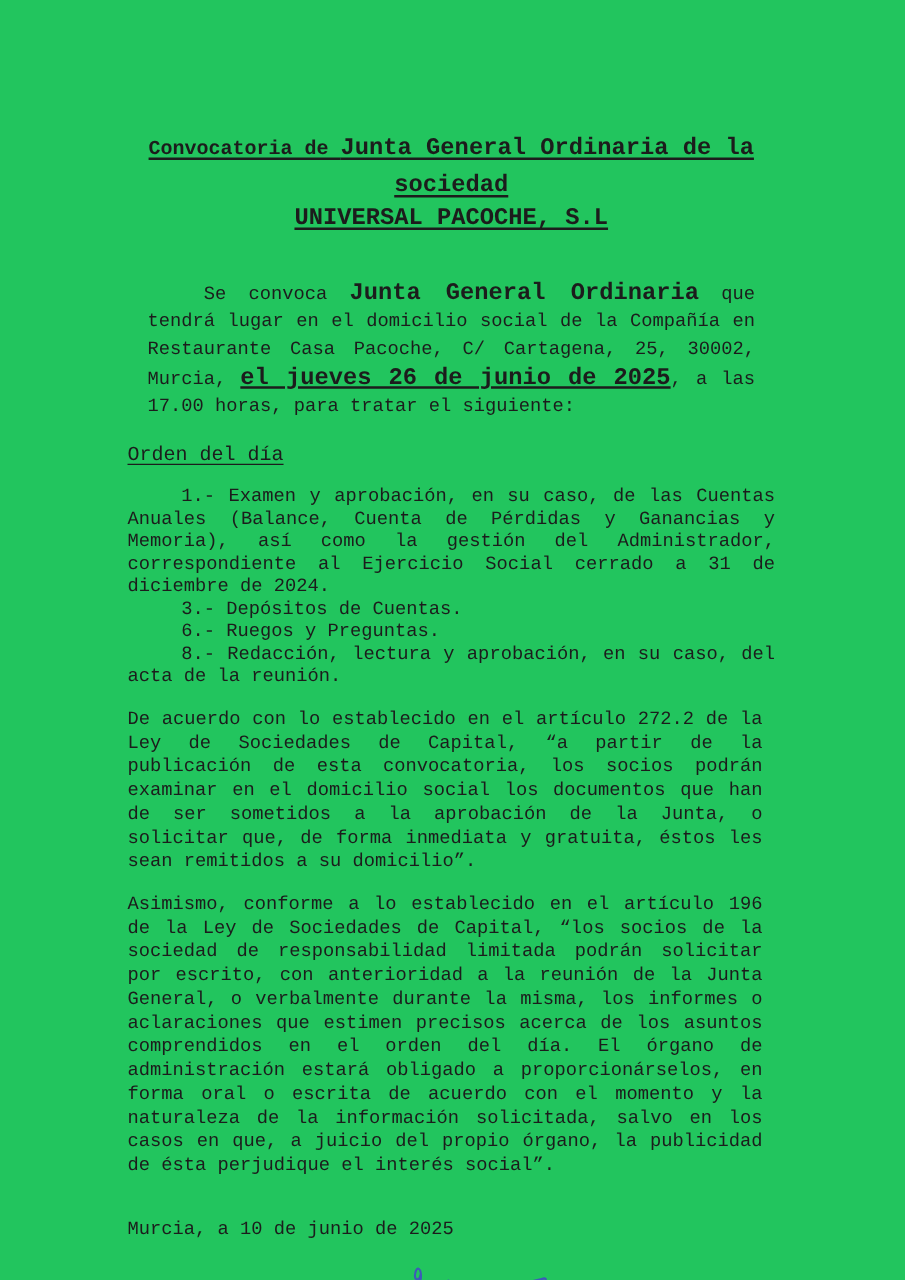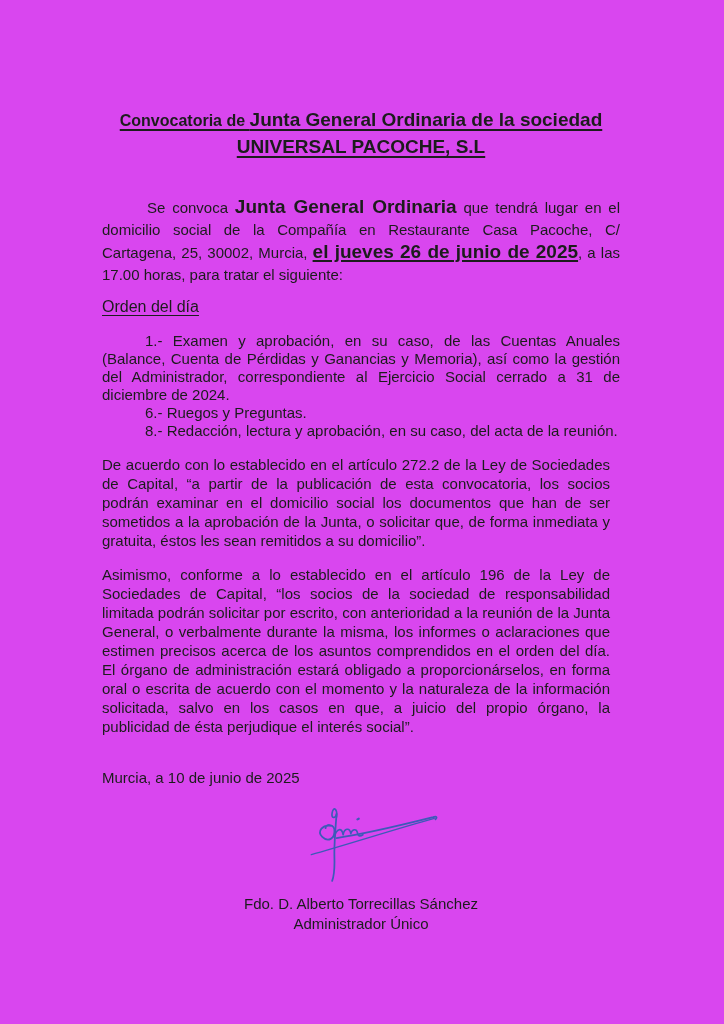--- a/index.html
+++ b/index.html
@@ -5,44 +5,44 @@
   html, body {
     margin: 0;
     padding: 0;
     background: #ffffff;
   }
   .page {
     position: relative;
     width: 724px;
     height: 1024px;
     margin: 0 auto;
-    background: #d946ef;
+    background: #22c55e;
     box-sizing: border-box;
     padding: 102px 104px 0 102px;
     overflow: hidden;
-    font-family: Liberation Sans, sans-serif;
+    font-family: Liberation Mono, monospace;
     color: #1c1c1c;
   }
   
   .doc-title {
     margin: 0 0 36px 0;
     text-align: center;
     font-weight: bold;
     line-height: 26px;
   }
   .title-line {
     text-decoration: underline;
     text-decoration-thickness: 2px;
     text-underline-offset: 3px;
   }
   .title-small { font-size: 16px; }
   .title-big   { font-size: 19px; }
   
   .intro {
-    margin: 0;
+    margin: 16px;
     font-size: 15px;
     line-height: 22px;
     text-align: justify;
     text-indent: 45px;
   }
   .inline-big {
     font-size: 19px;
     font-weight: bold;
   }
   .inline-big.u {
@@ -105,20 +105,21 @@
     <div class="title-line"><span class="title-small">Convocatoria de </span><span class="title-big">Junta General Ordinaria de la sociedad</span></div>
     <div class="title-line title-big">UNIVERSAL PACOCHE, S.L</div>
   </h1>
 
   <p class="intro"><span>Se convoca </span><span class="inline-big">Junta General Ordinaria</span><span> que tendrá lugar en el domicilio social de la Compañía en Restaurante Casa Pacoche, C/ Cartagena, 25, 30002, Murcia, </span><span class="inline-big u">el jueves 26 de junio de 2025</span><span>, a las 17.00 horas, para tratar el siguiente:</span></p>
 
   <h2 class="agenda-heading"><span>Orden del día</span></h2>
 
   <div class="agenda-list">
     <p class="agenda-item">1.- Examen y aprobación, en su caso, de las Cuentas Anuales (Balance, Cuenta de Pérdidas y Ganancias y Memoria), así como la gestión del Administrador, correspondiente al Ejercicio Social cerrado a 31 de diciembre de 2024.</p>
+    <p class="agenda-item">3.- Depósitos de Cuentas.</p>
     <p class="agenda-item">6.- Ruegos y Preguntas.</p>
     <p class="agenda-item">8.- Redacción, lectura y aprobación, en su caso, del acta de la reunión.</p>
   </div>
 
   <p class="legal">De acuerdo con lo establecido en el artículo 272.2 de la Ley de Sociedades de Capital, “a partir de la publicación de esta convocatoria, los socios podrán examinar en el domicilio social los documentos que han de ser sometidos a la aprobación de la Junta, o solicitar que, de forma inmediata y gratuita, éstos les sean remitidos a su domicilio”.</p>
 
   <p class="legal">Asimismo, conforme a lo establecido en el artículo 196 de la Ley de Sociedades de Capital, “los socios de la sociedad de responsabilidad limitada podrán solicitar por escrito, con anterioridad a la reunión de la Junta General, o verbalmente durante la misma, los informes o aclaraciones que estimen precisos acerca de los asuntos comprendidos en el orden del día. El órgano de administración estará obligado a proporcionárselos, en forma oral o escrita de acuerdo con el momento y la naturaleza de la información solicitada, salvo en los casos en que, a juicio del propio órgano, la publicidad de ésta perjudique el interés social”.</p>
 
   <p class="date-line">Murcia, a 10 de junio de 2025</p>
 

